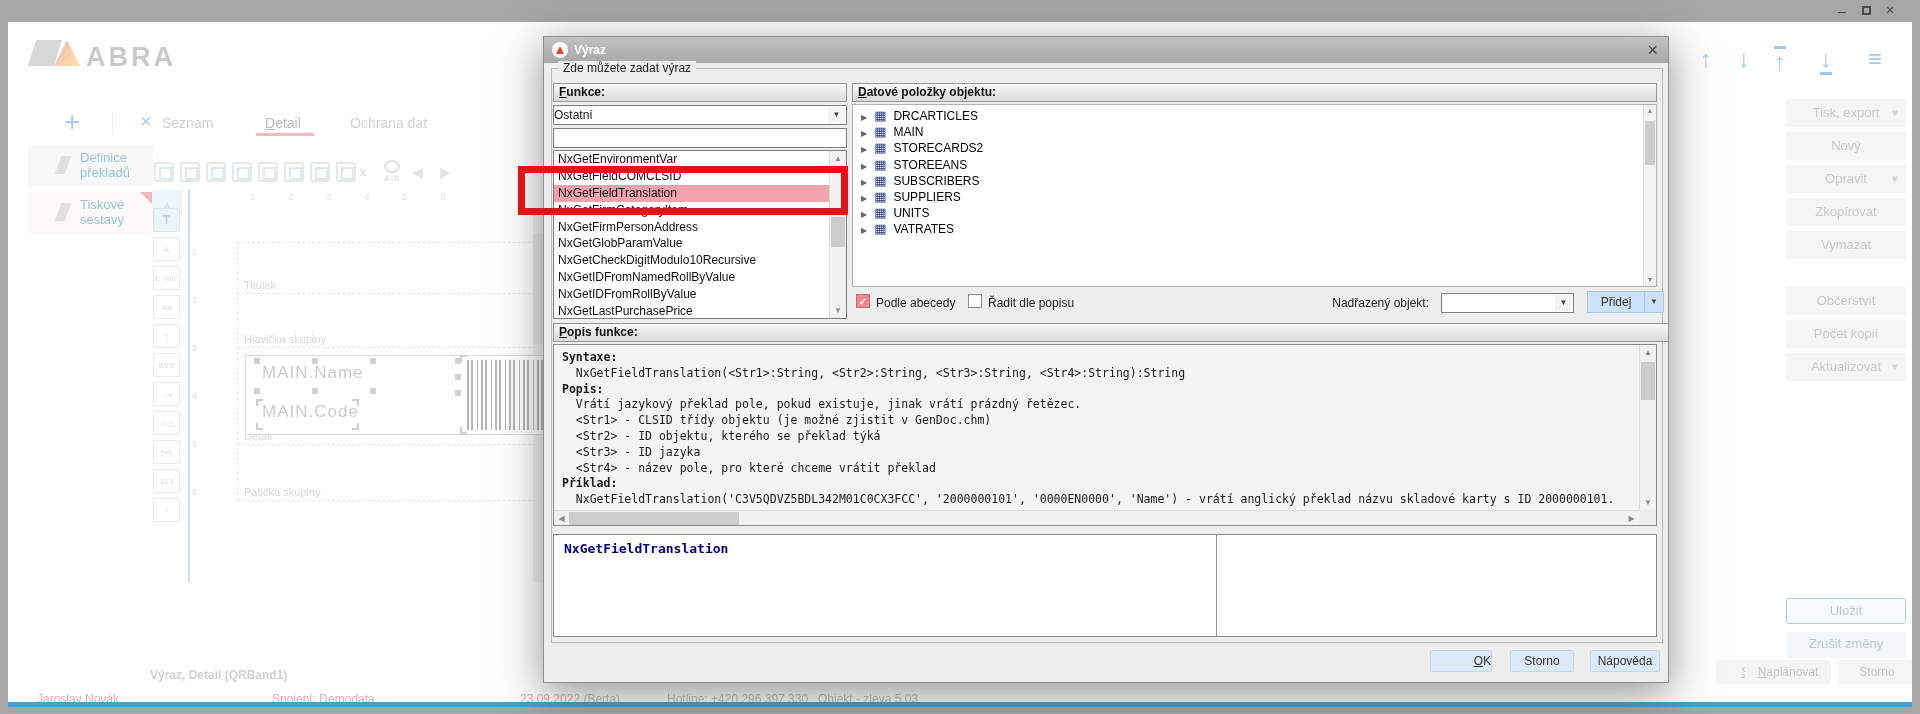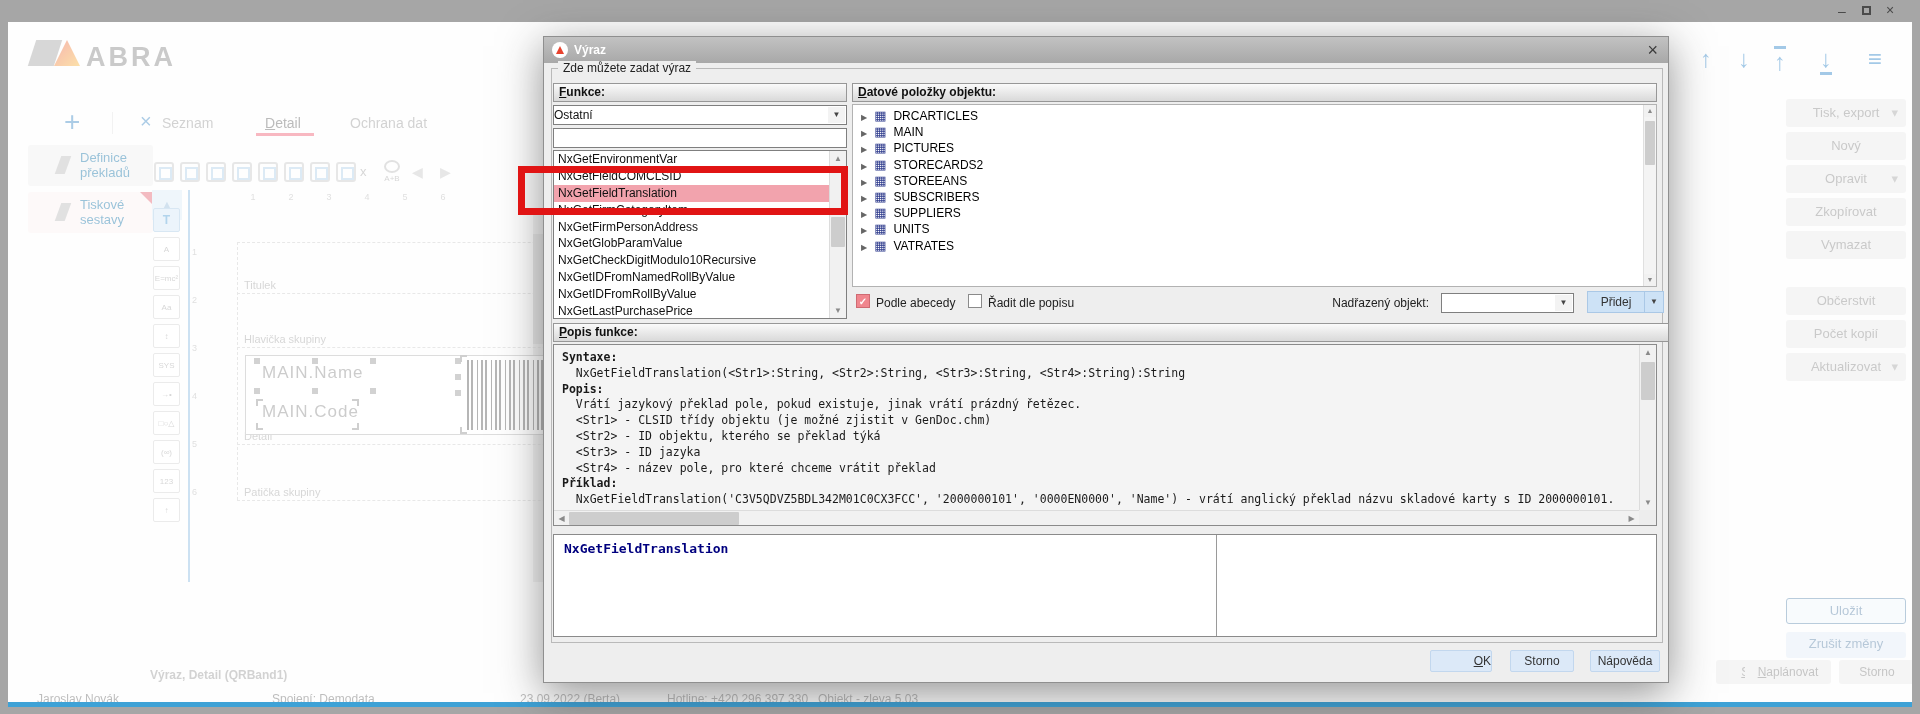--- a/index.html
+++ b/index.html
@@ -335,25 +335,20 @@
     <div class="tree">
       <div class="tree-row">
           <span class="tree-arr"></span>
           <span class="tree-ico"></span>
           <span class="tree-lbl">DRCARTICLES</span>
         </div>
       <div class="tree-row">
           <span class="tree-arr"></span>
           <span class="tree-ico"></span>
           <span class="tree-lbl">MAIN</span>
-        </div>
-      <div class="tree-row">
-          <span class="tree-arr"></span>
-          <span class="tree-ico"></span>
-          <span class="tree-lbl">PICTURES</span>
         </div>
       <div class="tree-row">
           <span class="tree-arr"></span>
           <span class="tree-ico"></span>
           <span class="tree-lbl">STORECARDS2</span>
         </div>
       <div class="tree-row">
           <span class="tree-arr"></span>
           <span class="tree-ico"></span>
           <span class="tree-lbl">STOREEANS</span>

